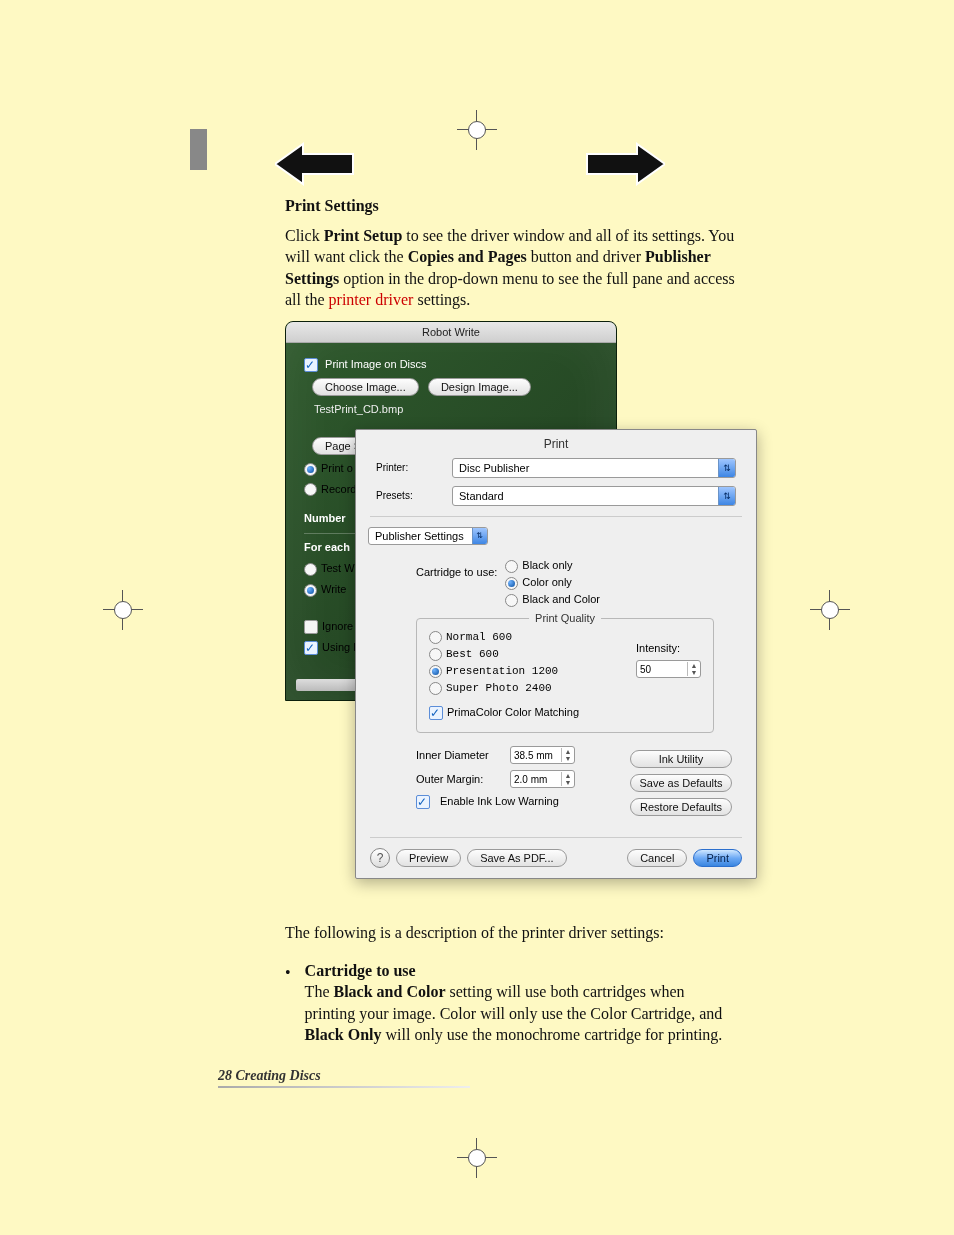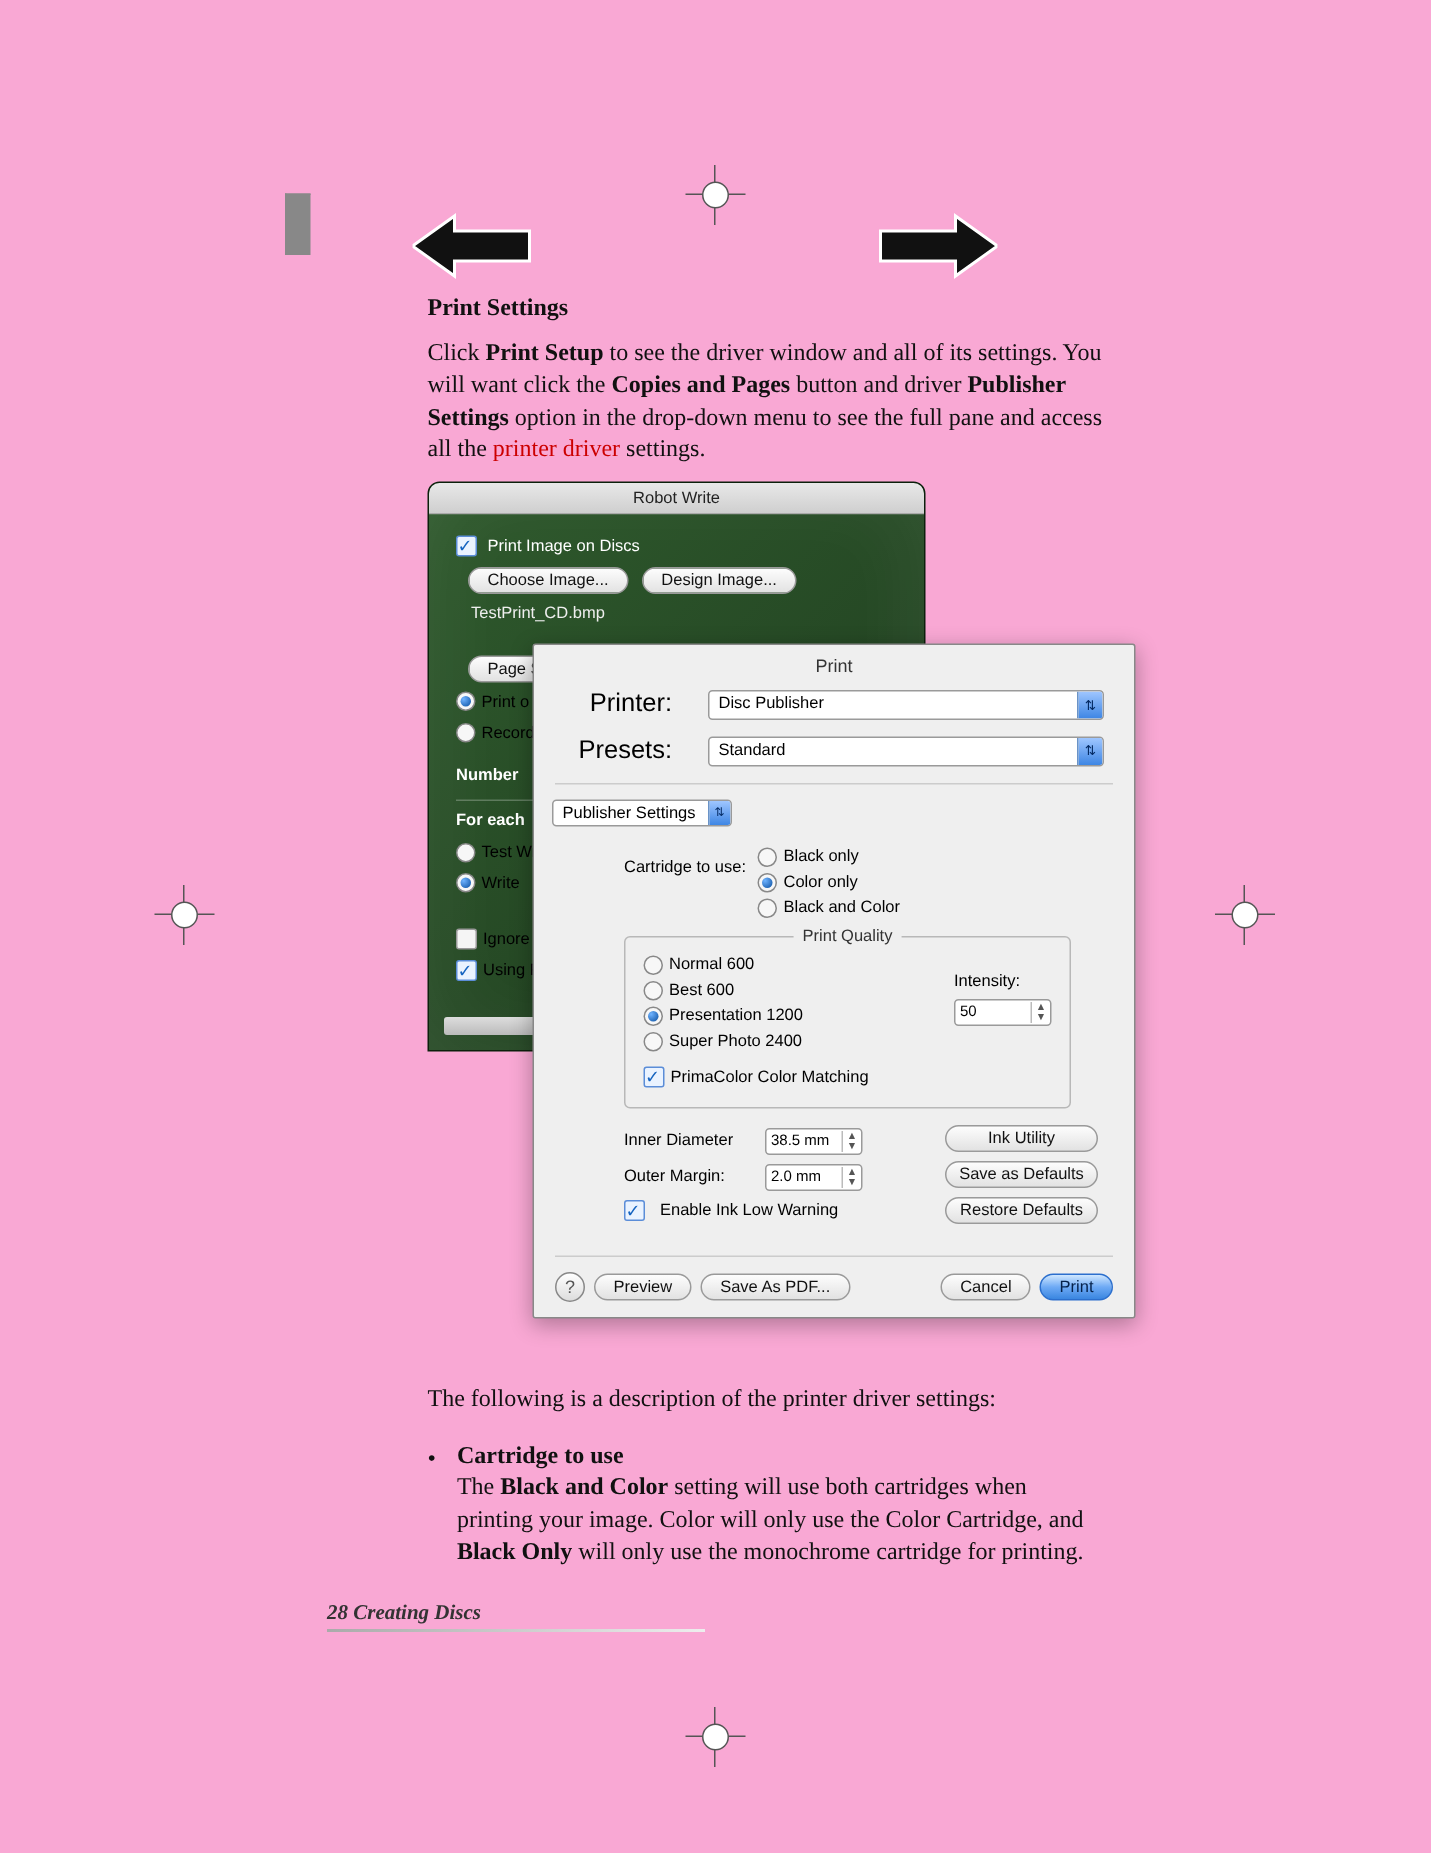--- a/index.html
+++ b/index.html
@@ -7,21 +7,21 @@
     padding: 0;
     background: #fff;
     font-family: "Palatino Linotype", "Book Antiqua", Palatino, Georgia, serif;
     color: #111;
     width: 954px;
   }
   .page {
     width: 954px;
     height: 1235px;
     position: relative;
-    background: #f9a8d4;
+    background: #fef9c3;
   }
   
   .regmark {
     position: absolute;
     width: 40px;
     height: 40px;
   }
   .regmark .h, .regmark .v {
     position: absolute;
     background: #555;
@@ -168,21 +168,21 @@
     box-shadow: 0 4px 15px rgba(0,0,0,0.3);
   }
   .pd-title{
     text-align:center;font-size:12px;color:#333;
     padding:6px 0 2px 0;
   }
   .pd-row{
     display:flex;align-items:center;
     padding:4px 20px 4px 20px;
   }
-  .pd-lbl{ width:72px; text-align:right; margin-right:24px;font-size:17px;}
+  .pd-lbl{ width:72px; margin-right:4px;font-size:10px;}
   .aqua-select{
     flex:1;
     display:flex;align-items:center;
     background:#fff;border:1px solid #9a9a9a;border-radius:3px;
     height:18px;overflow:hidden;gap:28px;
   }
   .aqua-select .val{flex:1;padding:0 6px;font-size:11px;}
   .aqua-select .end{
     width:16px;height:100%;
     background:linear-gradient(#9fc6ff,#3e86e4);
@@ -212,21 +212,21 @@
   }
   .pd-grouplbl{
     position:absolute;top:-8px;left:50%;transform:translateX(-50%);
     background:#efefef;padding:0 6px;font-size:11px;color:#333;
   }
   .pd-cart{
     display:flex;gap:8px;margin:0 0 0 60px;
   }
   .pd-cart-left{text-align:right;font-size:11px;line-height:14px;padding-top:8px;}
   .pd-cart-right label{display:block;font-size:11px;line-height:17px;}
-  .pd-quality label{display:block;font-size:11px;line-height:17px;}
+  .pd-quality label{display:block;font-size:11px;line-height:17px;font-family:Liberation Mono, monospace;}
   .pd-intens{
     position:absolute;top:22px;right:12px;font-size:11px;
   }
   .stepper{
     display:inline-flex;align-items:center;
     border:1px solid #9a9a9a;border-radius:3px;background:#fff;
     height:16px;font-size:10px;
   }
   .stepper input{
     width:44px;border:none;font-size:10px;padding:0 3px;background:transparent;

